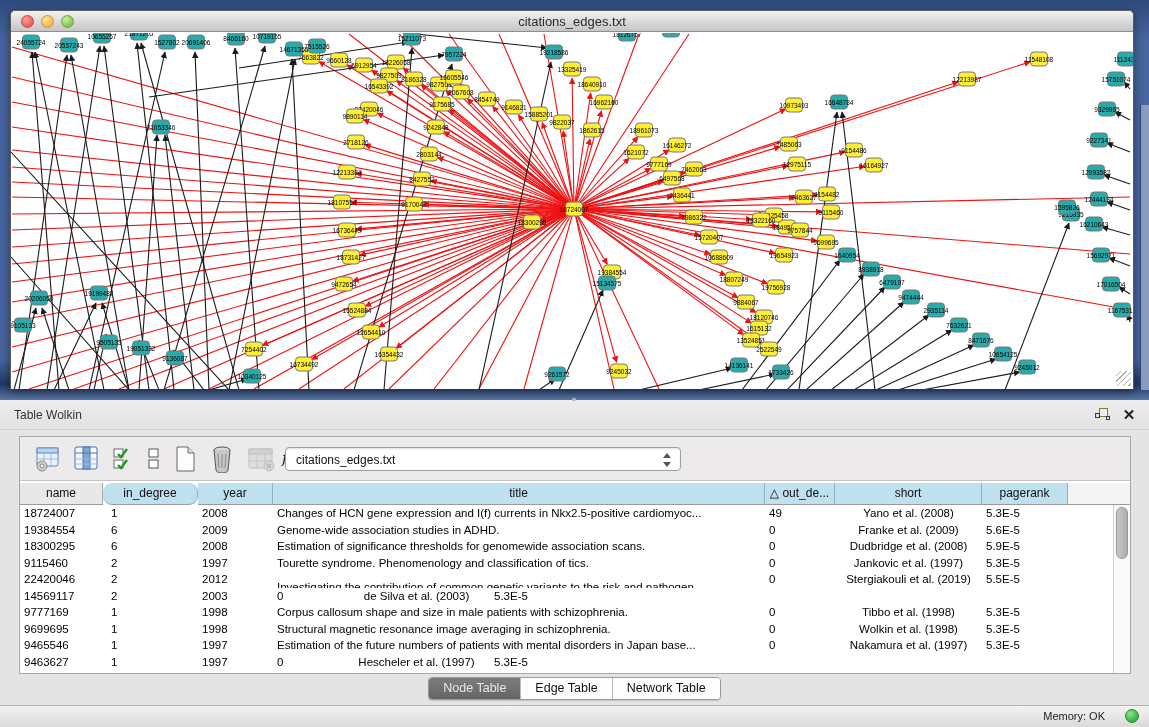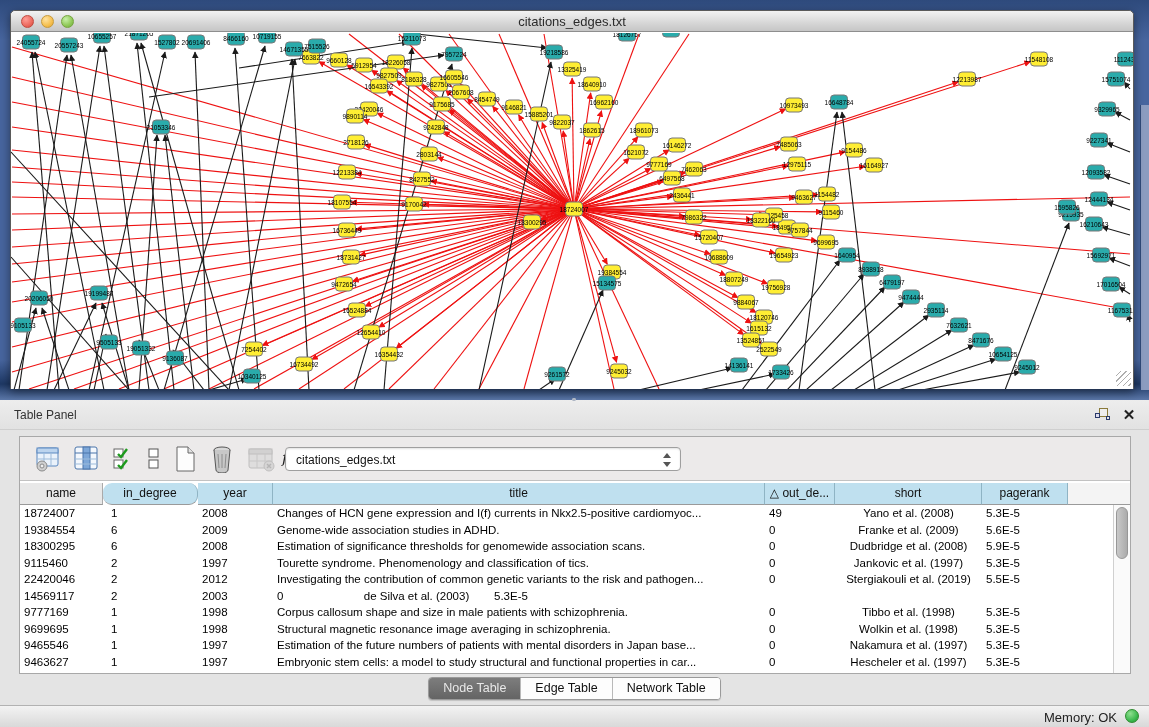--- a/index.html
+++ b/index.html
@@ -77,21 +77,21 @@
   .segment { display:inline-flex; border:1px solid #9a9a9a; border-radius:4px; overflow:hidden; margin-top:1px;
     background:#fff; box-shadow:0 1px 1px rgba(0,0,0,.15); }
   .seg-btn { font-size:12.5px; padding:3px 14px; height:21px; color:#111; background:#fdfdfd;
     border-right:1px solid #b9b9b9; cursor:pointer; }
   .seg-btn:last-child { border-right:none; }
   .seg-btn.active { background:linear-gradient(180deg,#7d7d7d,#646464); color:#e8e8e8; }
 
   
   .status-bar { position:absolute; left:0; top:705px; width:1149px; height:22px;
     background:linear-gradient(180deg,#f3f3f3,#d9d9d9); border-top:1px solid #b2b2b2; }
-  .memory-label { position:absolute; right:32px; top:4px; font-size:13px; color:#222; }
+  .memory-label { position:absolute; right:44px; top:4px; font-size:11px; color:#222; }
   .memory-dot { position:absolute; right:10px; top:3px; width:14px; height:14px; border-radius:50%;
     background:radial-gradient(circle at 35% 30%,#8fe08f,#37b64a 65%,#2a8f3a); border:1px solid #2e8b2e; }
 </style>
 </head>
 <body>
 
 <div class="network-area">
   <div class="bg-right-sliver"></div>
 
   <div class="graph-window">
@@ -775,21 +775,21 @@
           </g>
       </svg>
     </div>
     <div class="resize-grip"></div>
   </div>
 </div>
 
 <div class="table-panel">
   <div class="panel-header">
     <div class="splitter-grip"></div>
-    <div class="panel-title">Table Panel</div>
+    <div class="panel-title">Table Wolkin</div>
     <div class="panel-hicon float-icon">
       <div class="sq1"></div>
         <div class="sq2"></div>
         <div class="sq3"></div>
     </div>
     <div class="panel-hicon close-icon">✕</div>
   </div>
 
   <div class="panel-body">
     <div class="toolbar">
@@ -895,21 +895,21 @@
             <div class="td" style="width: 75px;">1997</div>
             <div class="td" style="width: 492px;">Tourette syndrome. Phenomenology and classification of tics.</div>
             <div class="td" style="width: 70px;">0</div>
             <div class="td center" style="width: 147px;">Jankovic et al. (1997)</div>
             <div class="td" style="width: 86px;">5.3E-5</div>
           </div>
           <div class="tr">
             <div class="td" style="width: 83px;">22420046</div>
             <div class="td" style="width: 95px; padding-left: 8px;">2</div>
             <div class="td" style="width: 75px;">2012</div>
-            <div class="td" style="width: 492px;">Investigating the contribution of common genetic variants to the risk and pathogen...</div>
+            <div class="td" style="width: 492px; margin-top: 8px;">Investigating the contribution of common genetic variants to the risk and pathogen...</div>
             <div class="td" style="width: 70px;">0</div>
             <div class="td center" style="width: 147px;">Stergiakouli et al. (2019)</div>
             <div class="td" style="width: 86px;">5.5E-5</div>
           </div>
           <div class="tr">
             <div class="td" style="width: 83px;">14569117</div>
             <div class="td" style="width: 95px; padding-left: 8px;">2</div>
             <div class="td" style="width: 75px;">2003</div>
             <div class="td" style="width: 70px;">0</div>
             <div class="td center" style="width: 147px;">de Silva et al. (2003)</div>
@@ -939,21 +939,20 @@
             <div class="td" style="width: 75px;">1997</div>
             <div class="td" style="width: 492px;">Estimation of the future numbers of patients with mental disorders in Japan base...</div>
             <div class="td" style="width: 70px;">0</div>
             <div class="td center" style="width: 147px;">Nakamura et al. (1997)</div>
             <div class="td" style="width: 86px;">5.3E-5</div>
           </div>
           <div class="tr">
             <div class="td" style="width: 83px;">9463627</div>
             <div class="td" style="width: 95px; padding-left: 8px;">1</div>
             <div class="td" style="width: 75px;">1997</div>
-            <div class="td" style="width: 492px;">Embryonic stem cells: a model to study structural and functional properties in car...</div>
             <div class="td" style="width: 70px;">0</div>
             <div class="td center" style="width: 147px;">Hescheler et al. (1997)</div>
             <div class="td" style="width: 86px;">5.3E-5</div>
           </div>
         </div>
       <div class="vscroll">
         <div class="vthumb"></div>
       </div>
     </div>
   </div>

